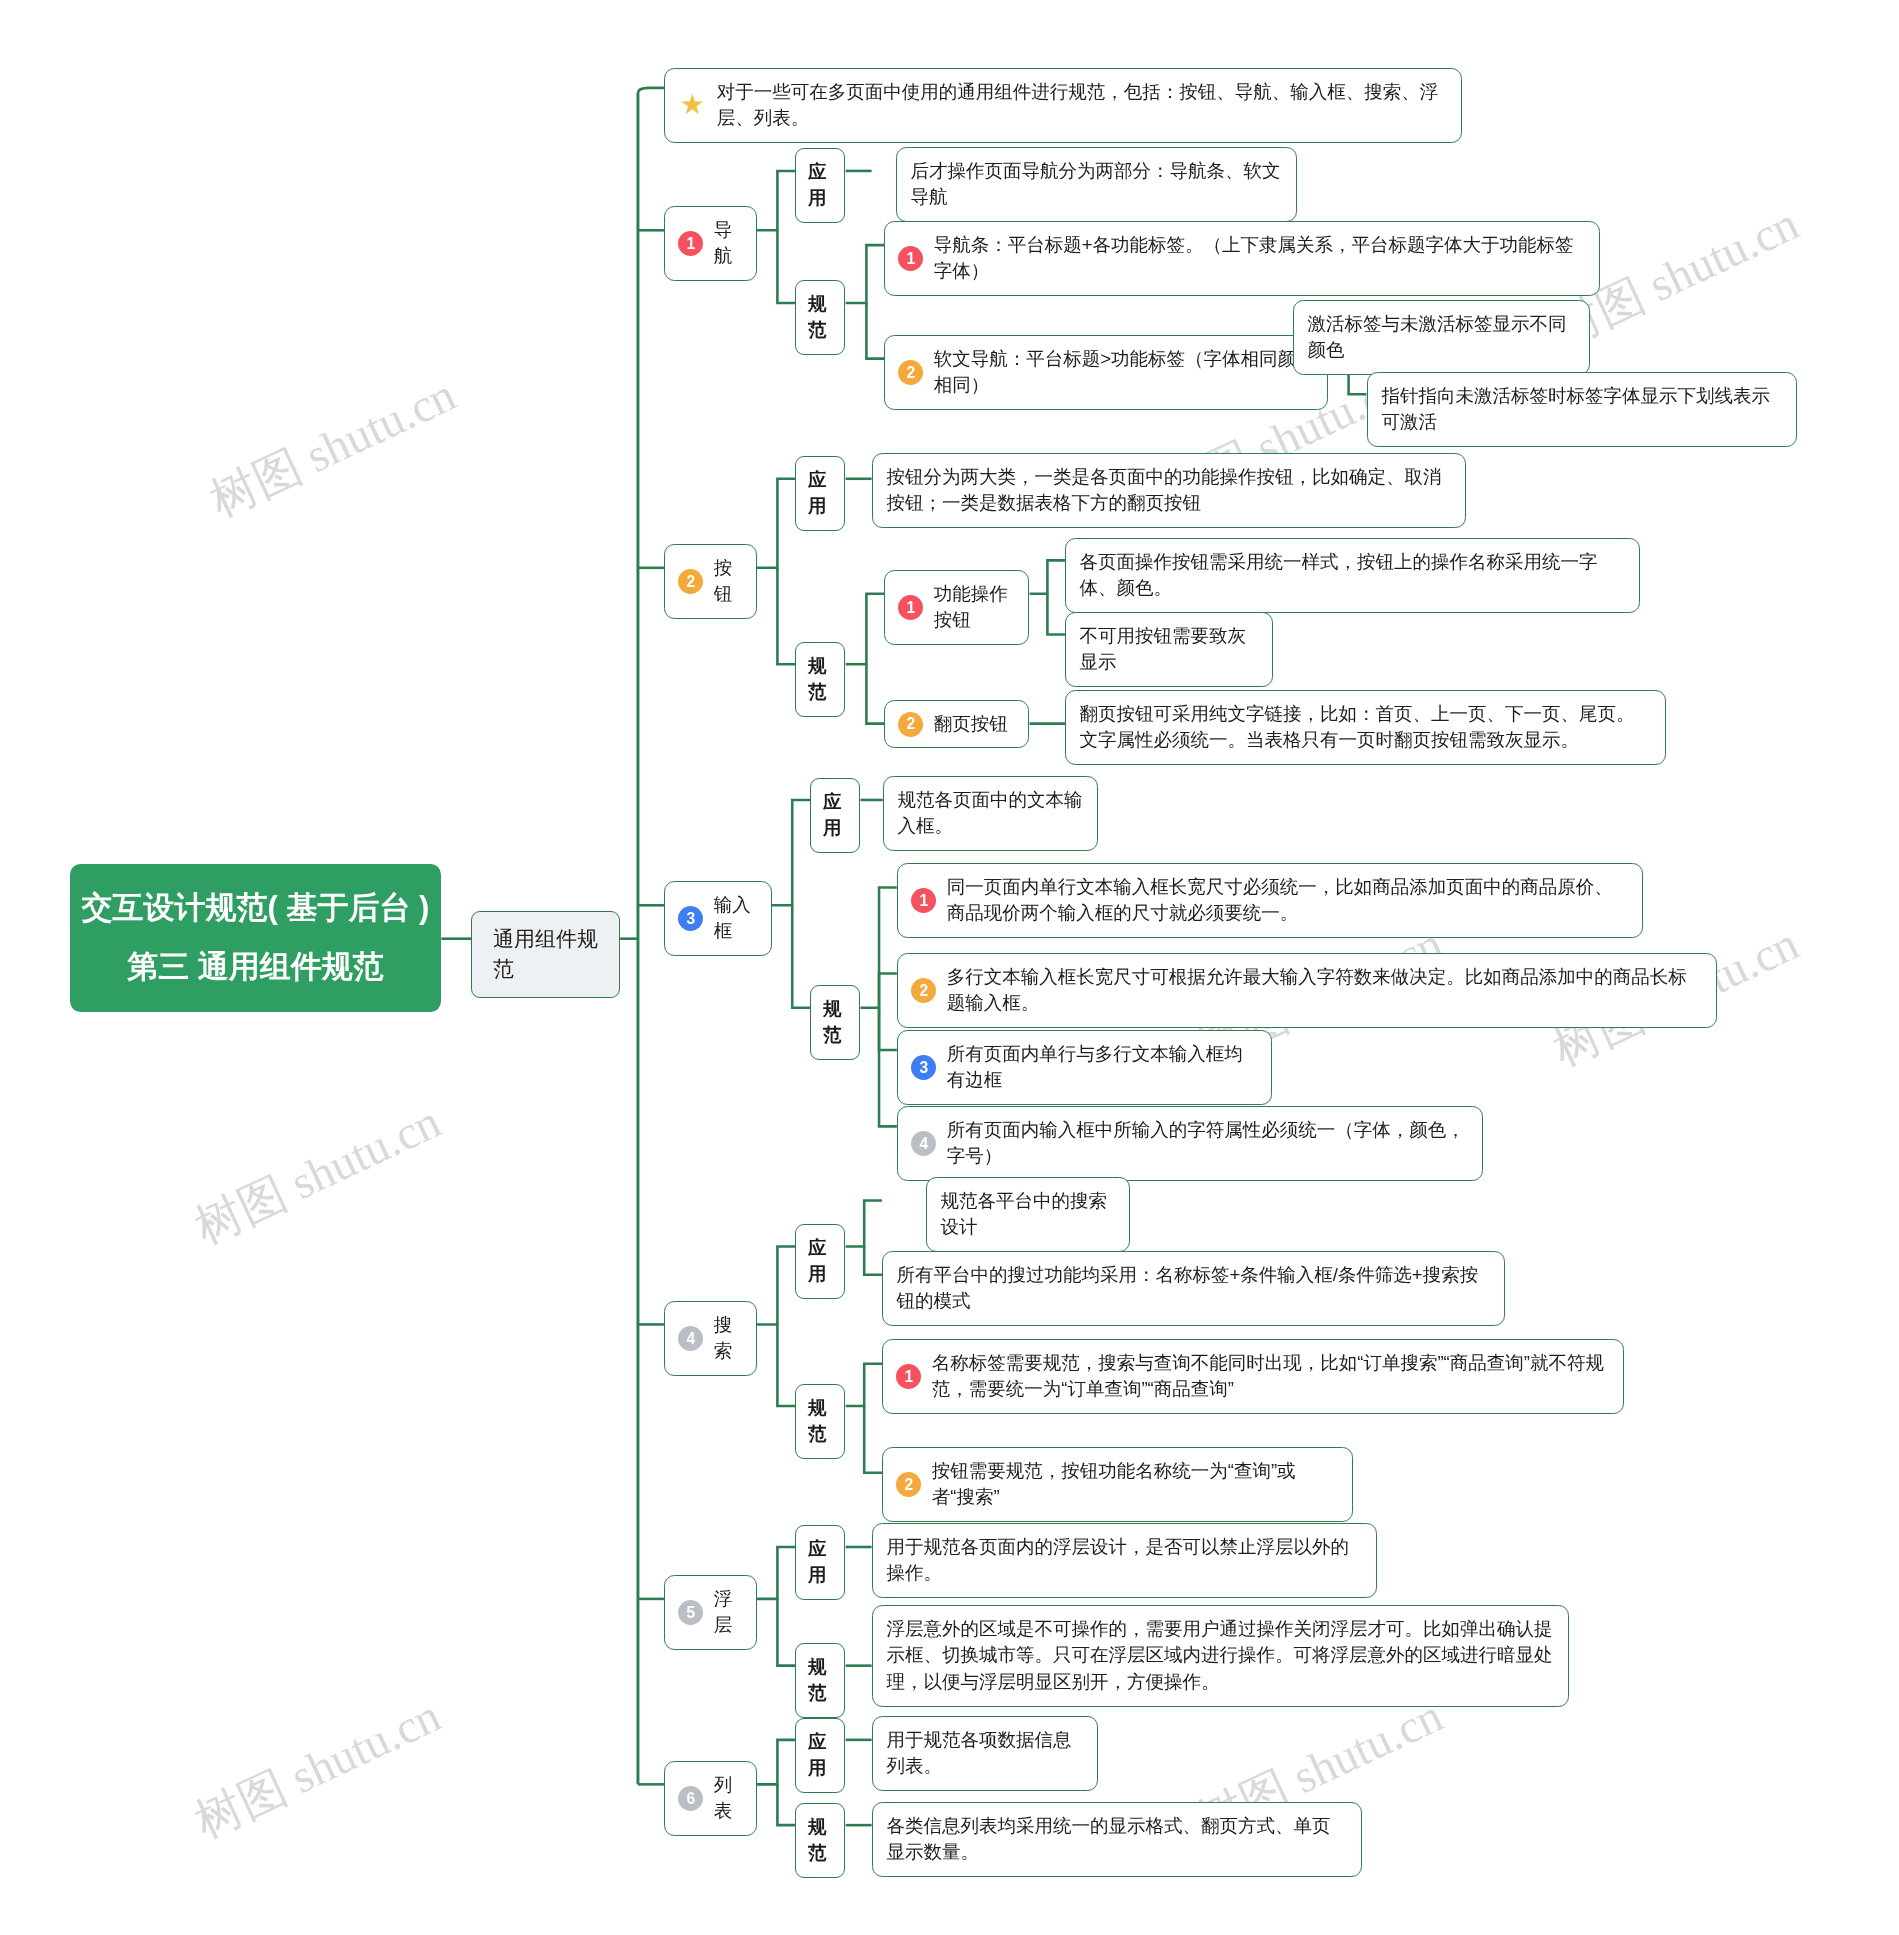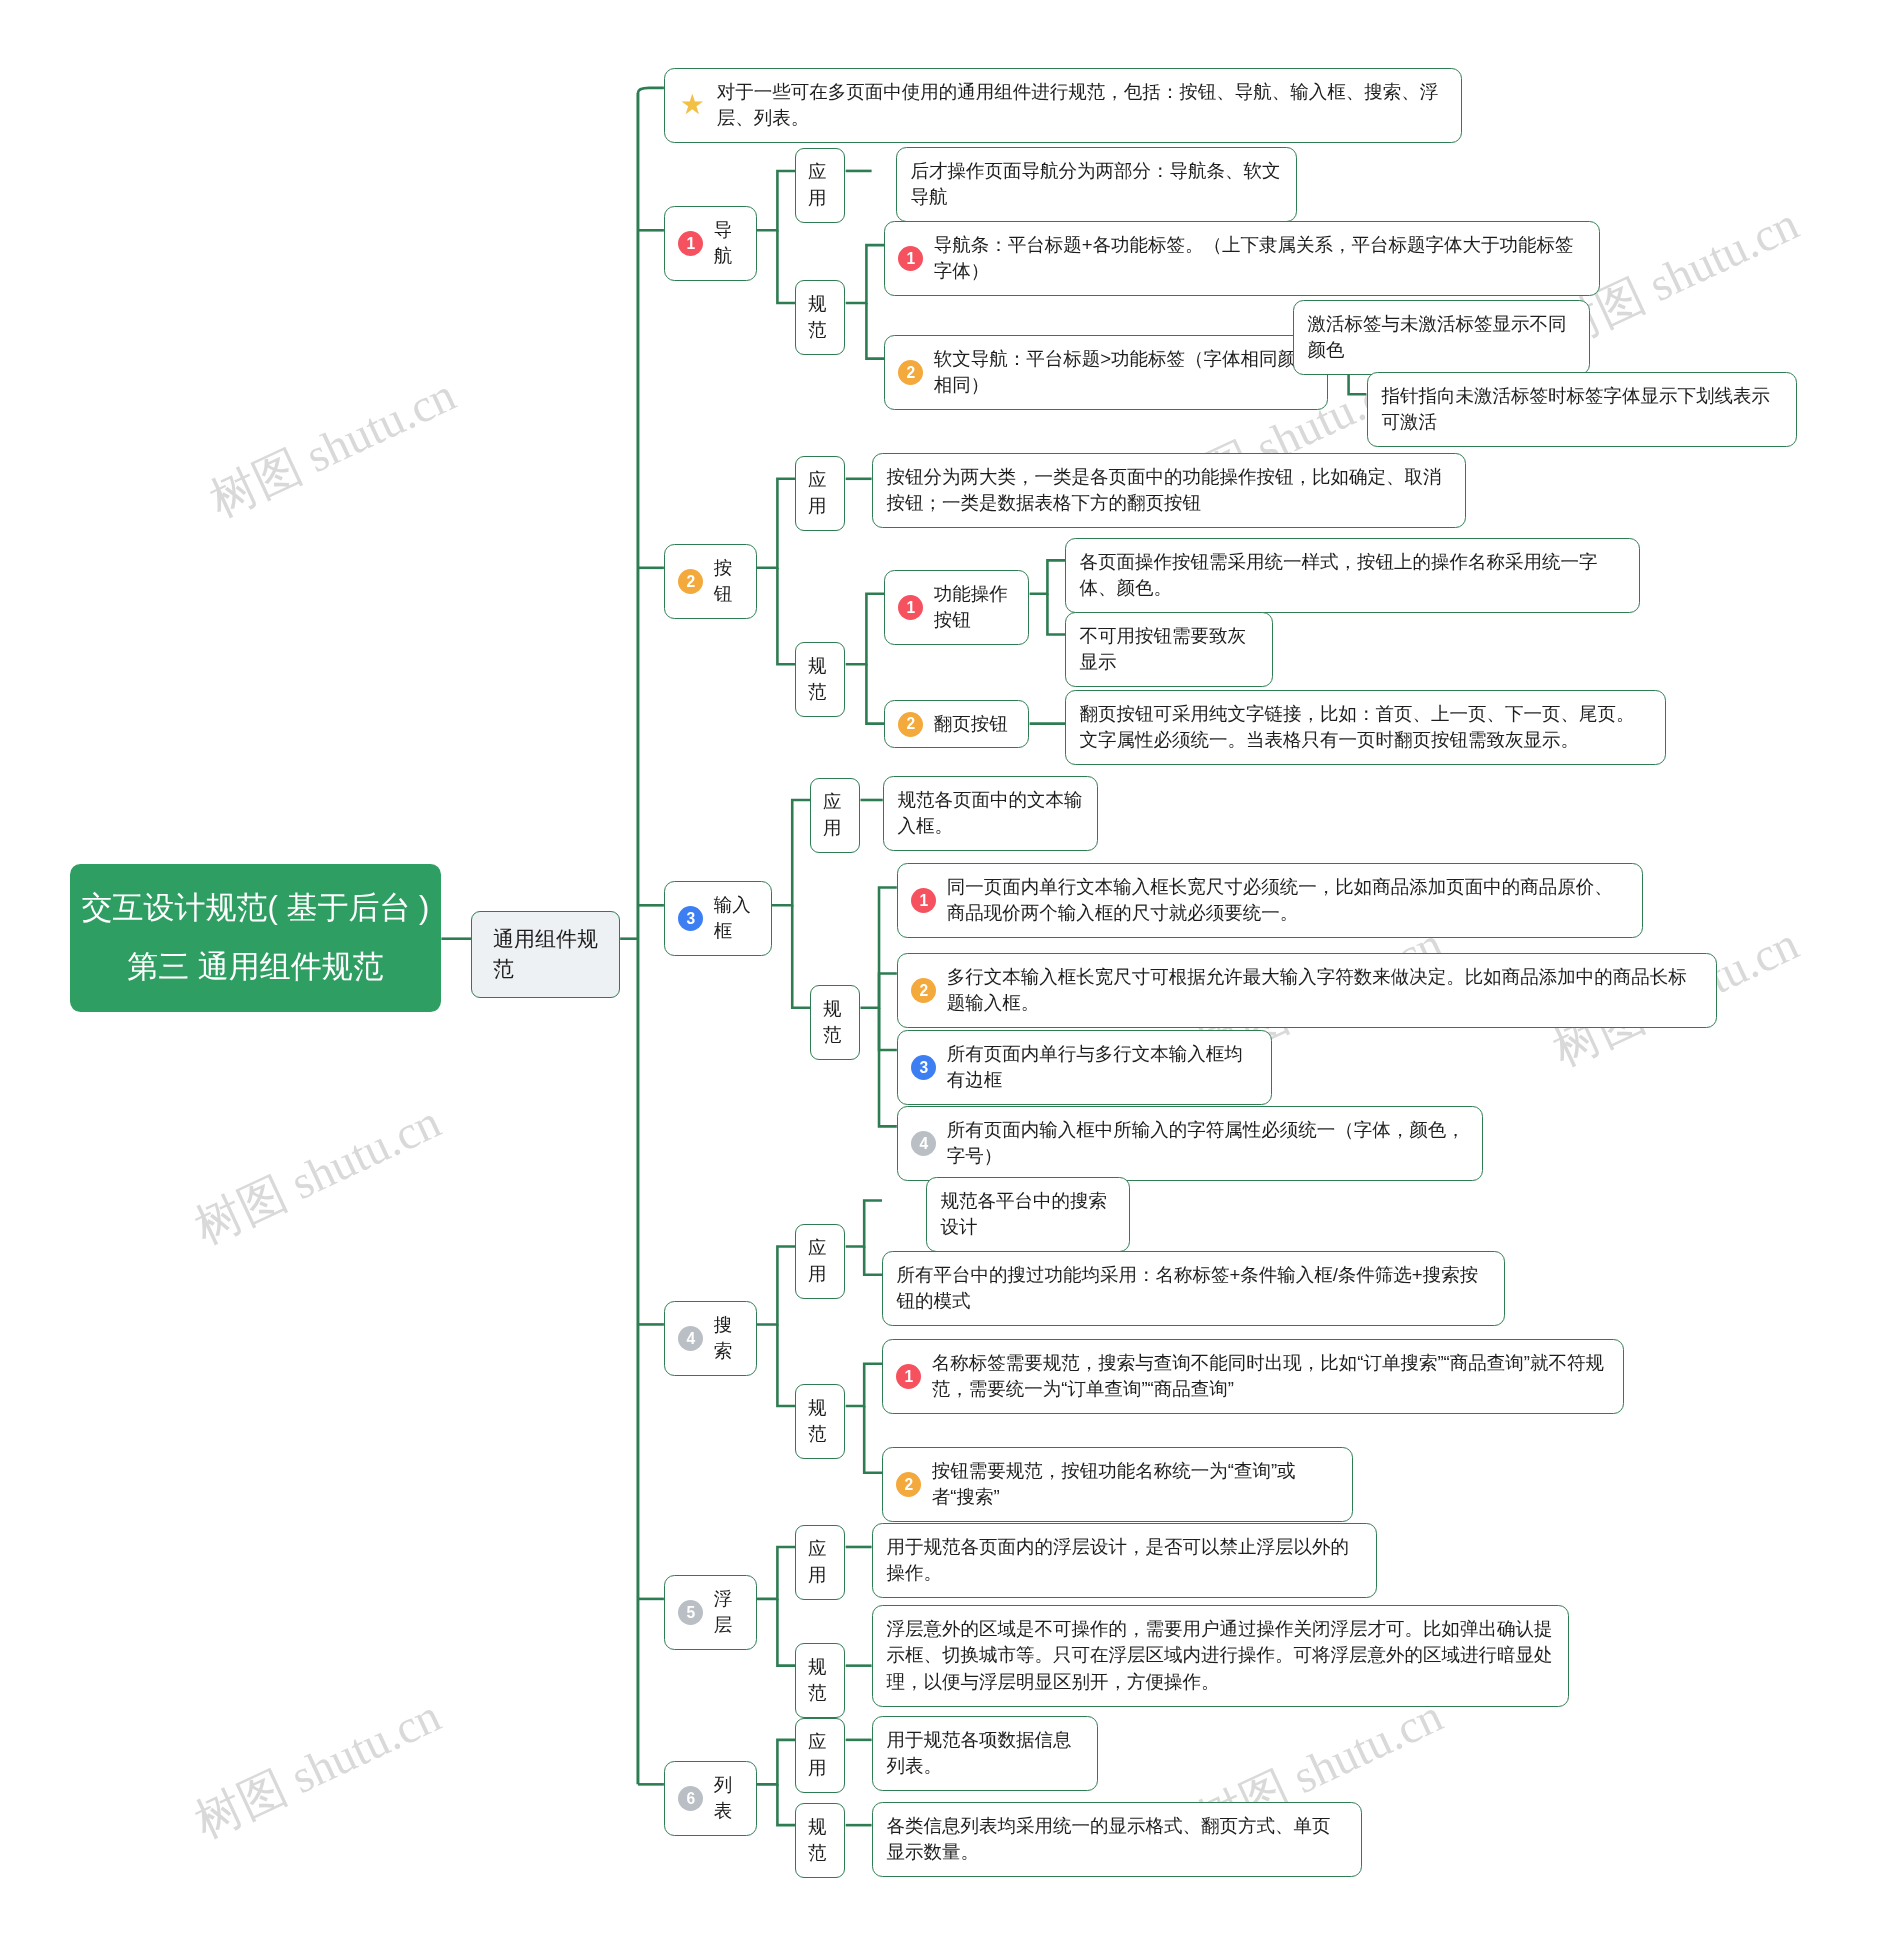--- a/index.html
+++ b/index.html
@@ -64,40 +64,41 @@
     color: #ffffff;
     font-size: 31px;
     line-height: 1.9;
     text-align: center;
     padding: 21px 16.3px;
     display: flex;
     flex-direction: column;
     justify-content: center;
     align-items: center;
   }
-  .root .line { display: block; white-space: nowrap; }
+  .root .line { display: block; white-space: nowrap; font-weight: bold; }
 
   
   .branch-pill {
     background: #eef1f3;
     border: 1.5px solid #2e7d52;
     border-radius: 9px;
     font-size: 21px;
     padding: 12px 13.4px;
     justify-content: center;
   }
 
   
   .label-box {
     background: #ffffff;
     border: 1.5px solid #2e7d52;
     border-radius: 9px;
     font-size: 18.5px;
     padding: 9.6px 12px;
     justify-content: center;
+    font-weight: bold;
   }
 
   
   .topic { gap: 10.4px; }
 
   
   .badge {
     flex: 0 0 auto;
     width: 25px; height: 25px;
     border-radius: 50%;

